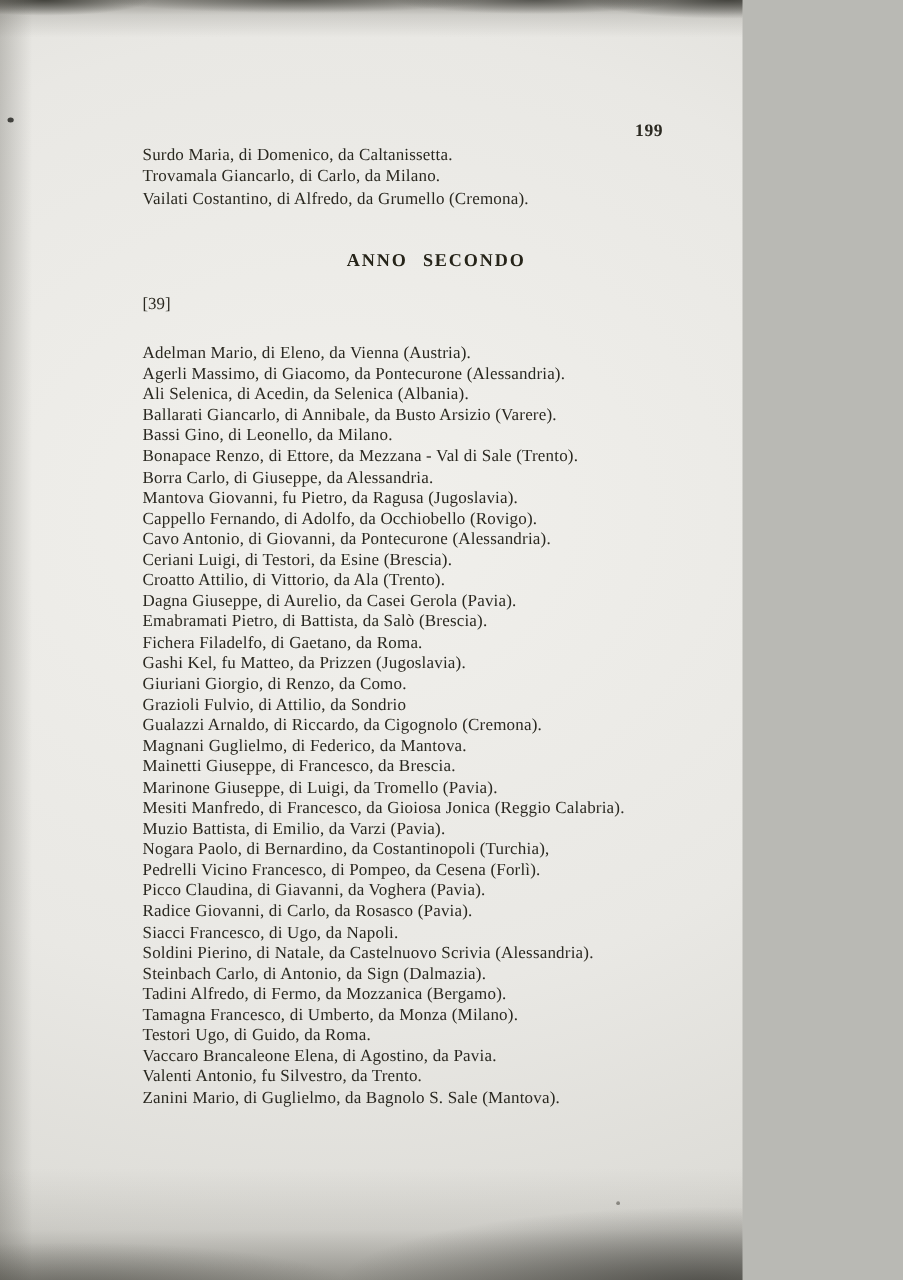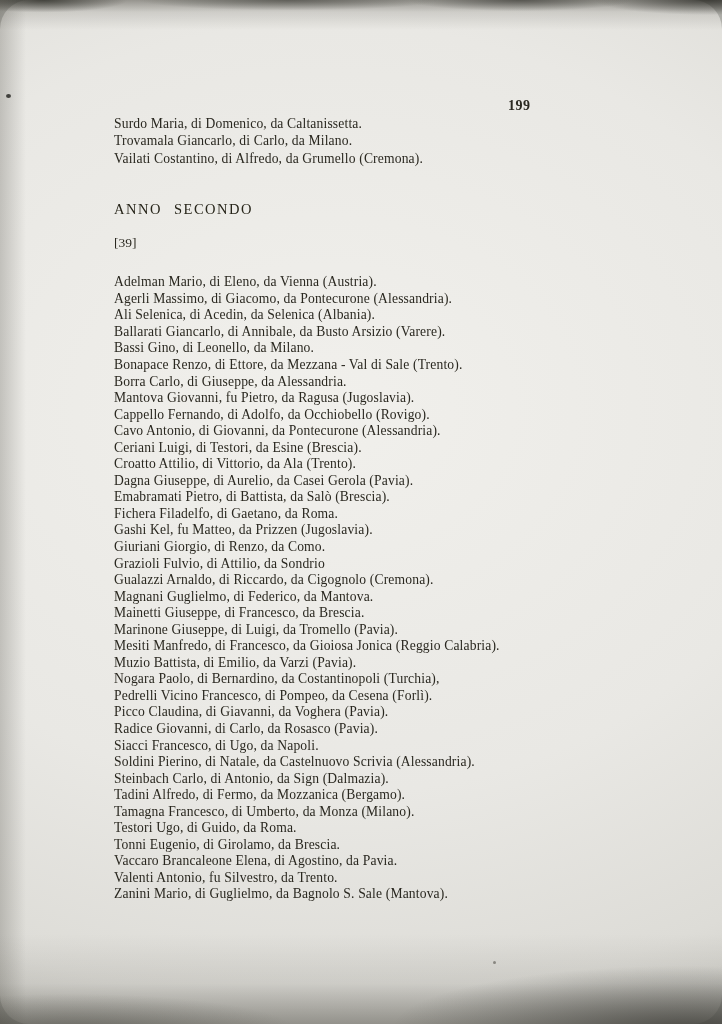--- a/index.html
+++ b/index.html
@@ -6,26 +6,25 @@
     margin: 0;
     padding: 0;
     width: 722px;
     height: 1024px;
     overflow: hidden;
     background: #b9b9b4;
     font-family: "Liberation Serif", "DejaVu Serif", serif;
   }
   .scan {
     position: relative;
-    width: 722px;
+    width: 594px;
     height: 1024px;
     background:
       radial-gradient(ellipse 900px 700px at 45% 40%, #f1f0ec 0%, #e9e8e4 55%, #dddcd7 85%, #cfcec8 100%);
     color: #28261f;
-    border-radius: 29px;
   }
   
   .edge-top {
     position: absolute;
     top: 0; left: 0; right: 0;
     height: 30px;
     background:
       radial-gradient(ellipse 120px 18px at 6% 0%, rgba(40,40,34,0.75), transparent 70%),
       radial-gradient(ellipse 200px 14px at 40% 0%, rgba(50,50,44,0.55), transparent 75%),
       radial-gradient(ellipse 160px 16px at 72% 0%, rgba(45,45,40,0.6), transparent 70%),
@@ -80,23 +79,23 @@
   .intro .line,
   .entries .line {
     font-size: 13.6px;
     line-height: 17.4px;
     white-space: nowrap;
     letter-spacing: 0.15px;
     color: #2a2820;
   }
   .heading {
     margin: 34px 0 0 0;
-    text-align: left;
+    text-align: center;
     font-size: 14.5px;
-    font-weight: normal;
+    font-weight: bold;
     letter-spacing: 1.5px;
     word-spacing: 7px;
     color: #262419;
   }
   .subheading {
     margin-top: 17px;
     text-align: left;
     font-size: 13.5px;
     color: #2a2820;
   }
@@ -157,21 +156,20 @@
         <div class="line">Nogara Paolo, di Bernardino, da Costantinopoli (Turchia),</div>
         <div class="line">Pedrelli Vicino Francesco, di Pompeo, da Cesena (Forlì).</div>
         <div class="line">Picco Claudina, di Giavanni, da Voghera (Pavia).</div>
         <div class="line">Radice Giovanni, di Carlo, da Rosasco (Pavia).</div>
         <div class="line">Siacci Francesco, di Ugo, da Napoli.</div>
         <div class="line">Soldini Pierino, di Natale, da Castelnuovo Scrivia (Alessandria).</div>
         <div class="line">Steinbach Carlo, di Antonio, da Sign (Dalmazia).</div>
         <div class="line">Tadini Alfredo, di Fermo, da Mozzanica (Bergamo).</div>
         <div class="line">Tamagna Francesco, di Umberto, da Monza (Milano).</div>
         <div class="line">Testori Ugo, di Guido, da Roma.</div>
-        <div class="line">Tonni Eugenio, di Girolamo, da Brescia.</div>
         <div class="line">Vaccaro Brancaleone Elena, di Agostino, da Pavia.</div>
         <div class="line">Valenti Antonio, fu Silvestro, da Trento.</div>
         <div class="line">Zanini Mario, di Guglielmo, da Bagnolo S. Sale (Mantova).</div>
       </div>
   </div>
 
   <div class="edge-bottom"></div>
 </div>
 
 </body></html>

